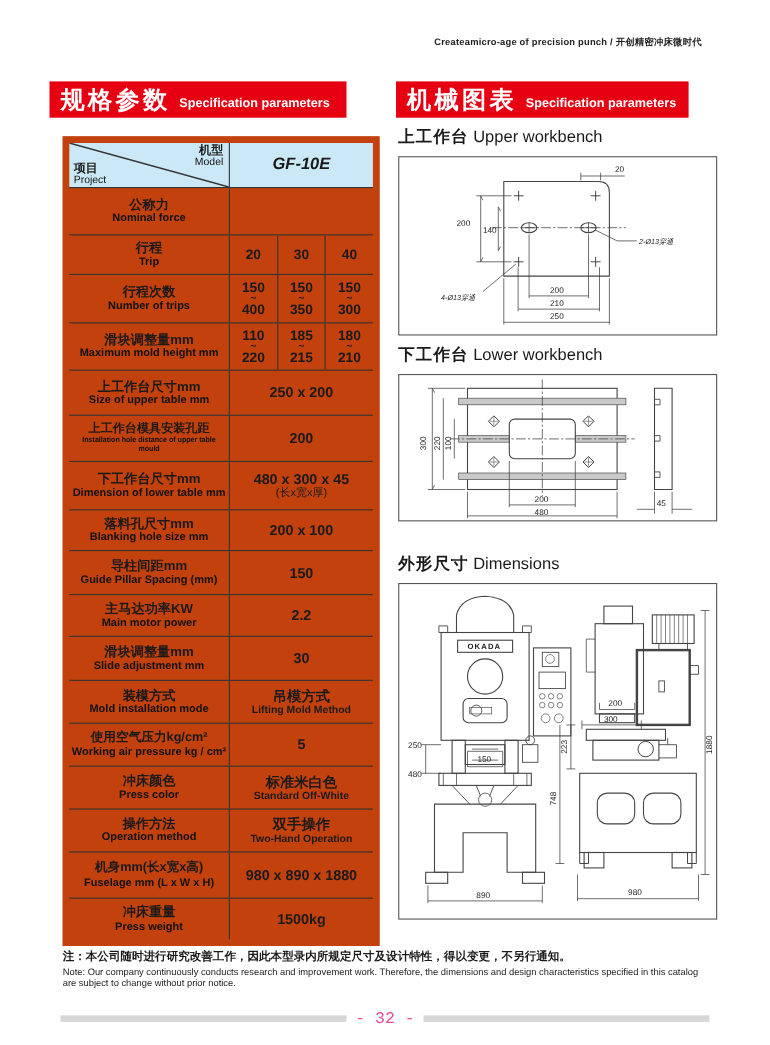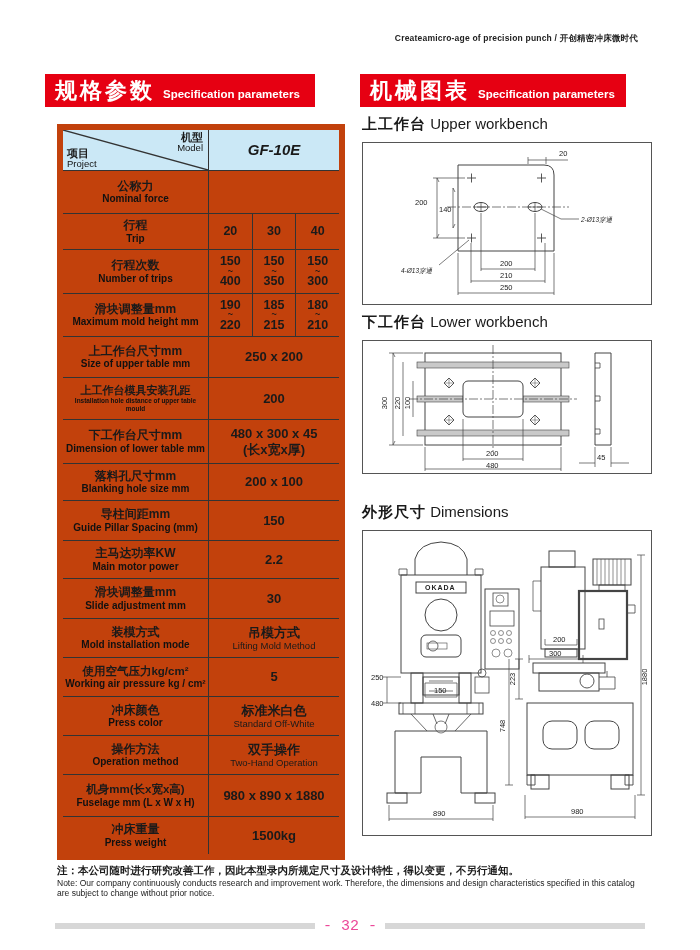--- a/index.html
+++ b/index.html
@@ -33,21 +33,21 @@
     display:flex;flex-direction:column;justify-content:center;align-items:center;
     text-align:center;padding:1px 2px;
   }
   .tlabel .cn{font-size:12px;font-weight:bold;line-height:1.15;}
   .tlabel .en{font-size:10px;font-weight:bold;color:#111;line-height:1.1;}
   .tlabel .en.tiny{font-size:7px;transform:scaleX(0.92);}
   .tval{
     flex:1;display:flex;flex-direction:column;justify-content:center;align-items:center;
     text-align:center;font-size:13px;font-weight:bold;line-height:1.2;
   }
-  .tval .ven{font-size:9.5px;font-weight:normal;}
+  .tval .ven{font-size:9.5px;font-weight:bold;}
   .tval3{flex:1;display:flex;}
   .tval3 .c{
     flex:1;display:flex;flex-direction:column;justify-content:center;align-items:center;
     border-left:1px solid #333;font-size:12.5px;font-weight:bold;line-height:1.15;
   }
   .tval3 .c:first-child{border-left:none;}
   .range span{display:block;}
   .range .sep{font-size:9px;line-height:0.6;}
   
   .thead{background:#cbe8f6;}
@@ -169,21 +169,21 @@
     </div>
   </div>
 
   <div class="trow" style="height:43px">
     <div class="tlabel">
         <div class="cn">滑块调整量mm</div>
         <div class="en">Maximum mold height mm</div>
       </div>
     <div class="tval3">
       <div class="c range">
-          <span>190</span>
+          <span>110</span>
           <span class="sep">~</span>
           <span>220</span>
         </div>
       <div class="c range">
           <span>185</span>
           <span class="sep">~</span>
           <span>215</span>
         </div>
       <div class="c range">
           <span>180</span>
@@ -213,21 +213,21 @@
       </div>
   </div>
 
   <div class="trow" style="height:44px">
     <div class="tlabel">
         <div class="cn">下工作台尺寸mm</div>
         <div class="en">Dimension of lower table mm</div>
       </div>
     <div class="tval">
         <div class="vcn">480 x 300 x 45</div>
-        <div style="font-size:13px;font-weight:bold">(长x宽x厚)</div>
+        <div style="font-size:10px;font-weight:normal">(长x宽x厚)</div>
       </div>
   </div>
 
   <div class="trow" style="height:37px">
     <div class="tlabel">
         <div class="cn">落料孔尺寸mm</div>
         <div class="en">Blanking hole size mm</div>
       </div>
     <div class="tval">
         <span>200 x 100</span>

